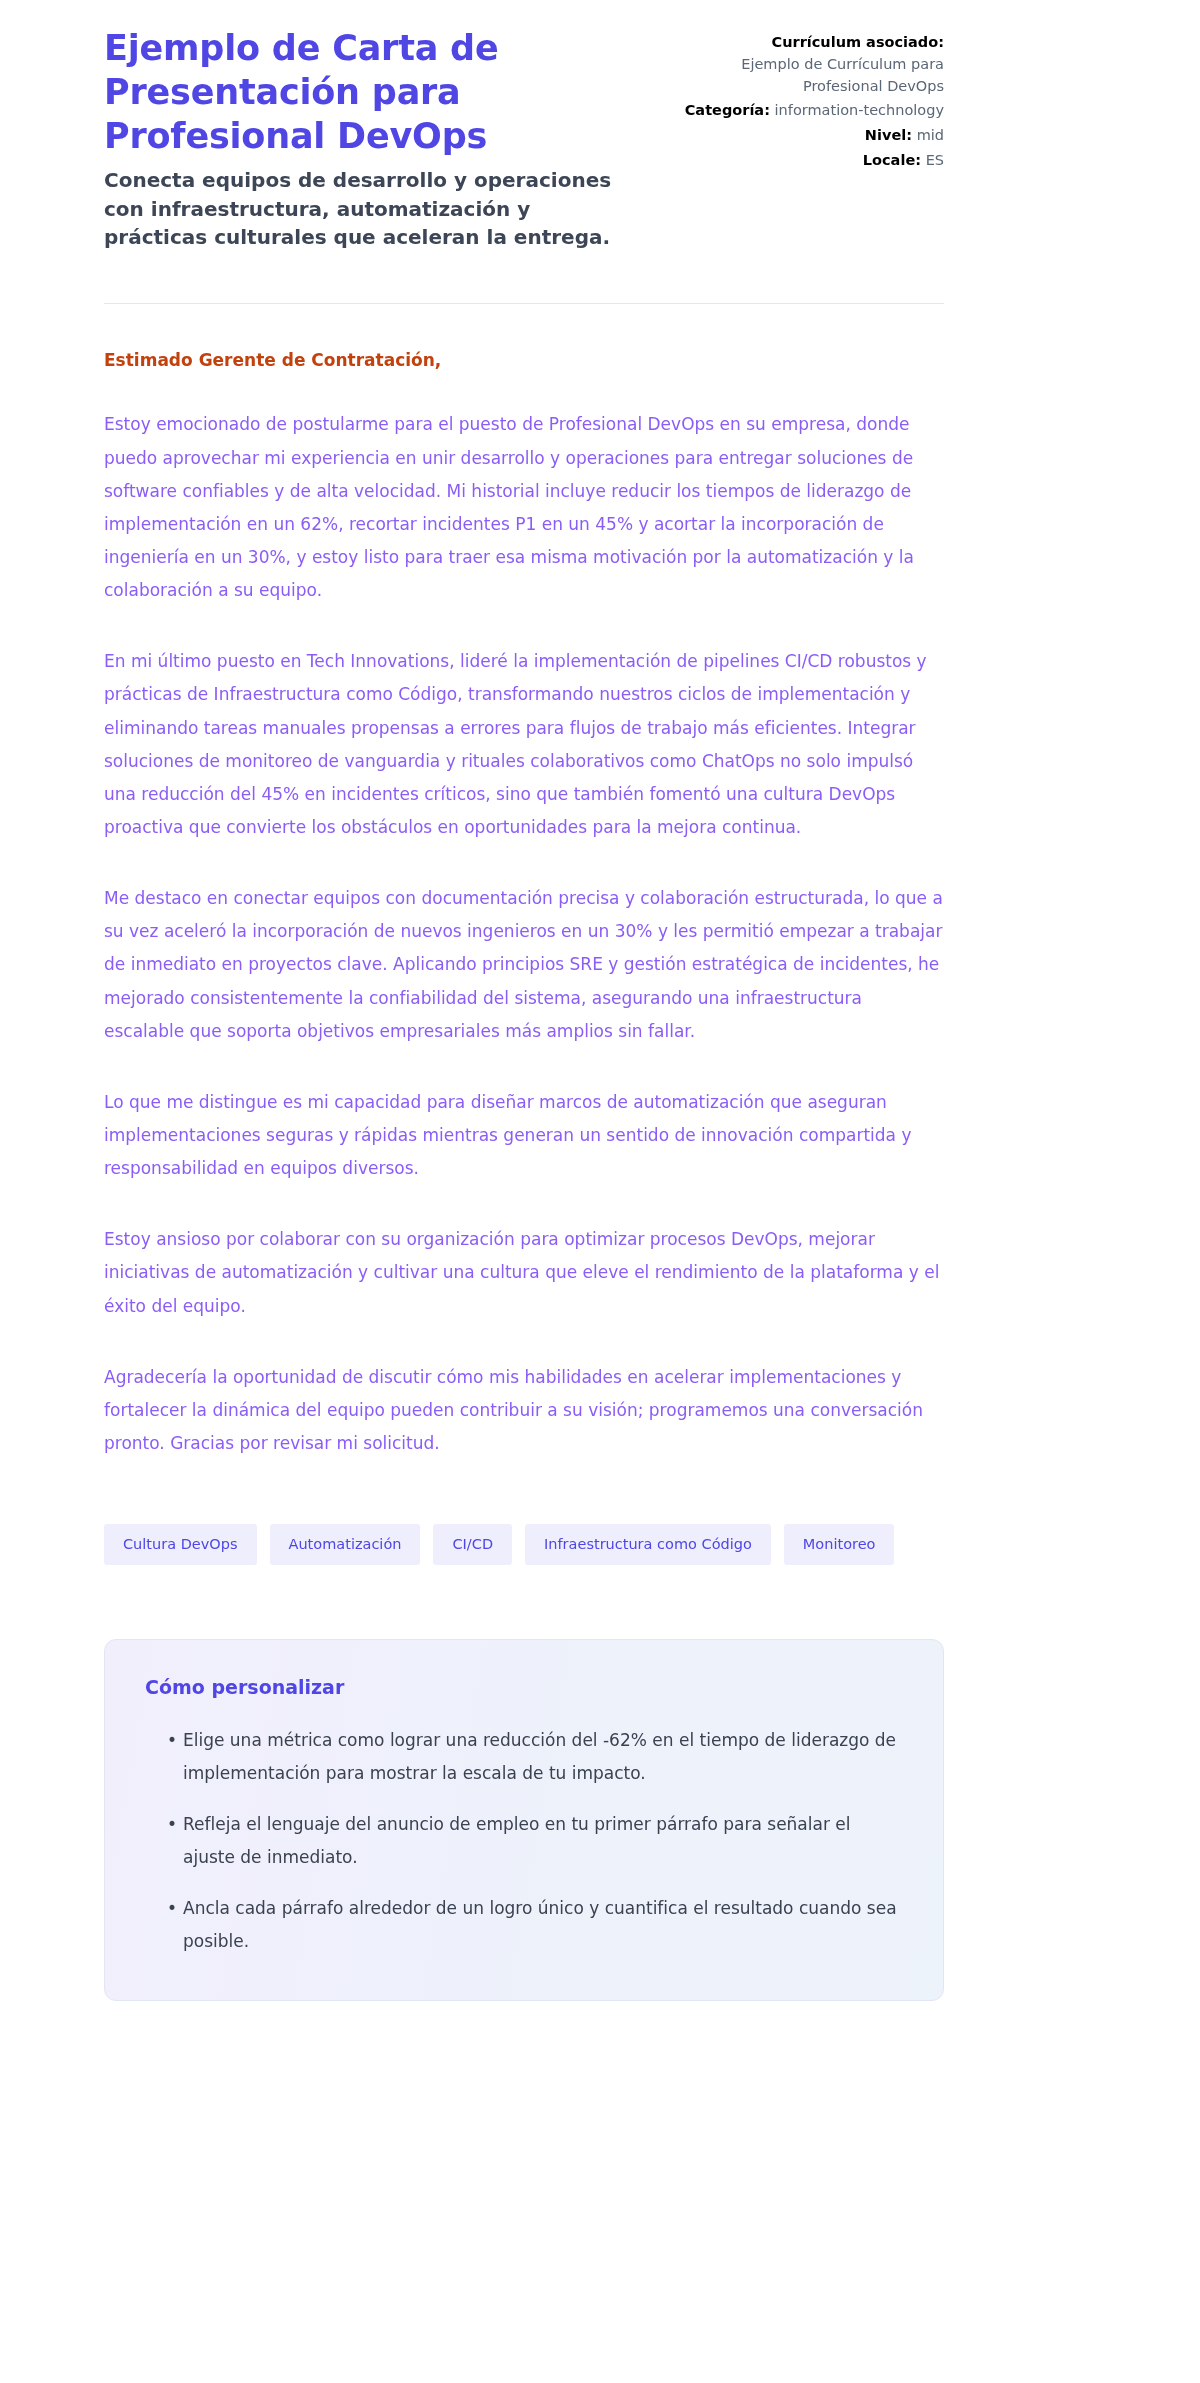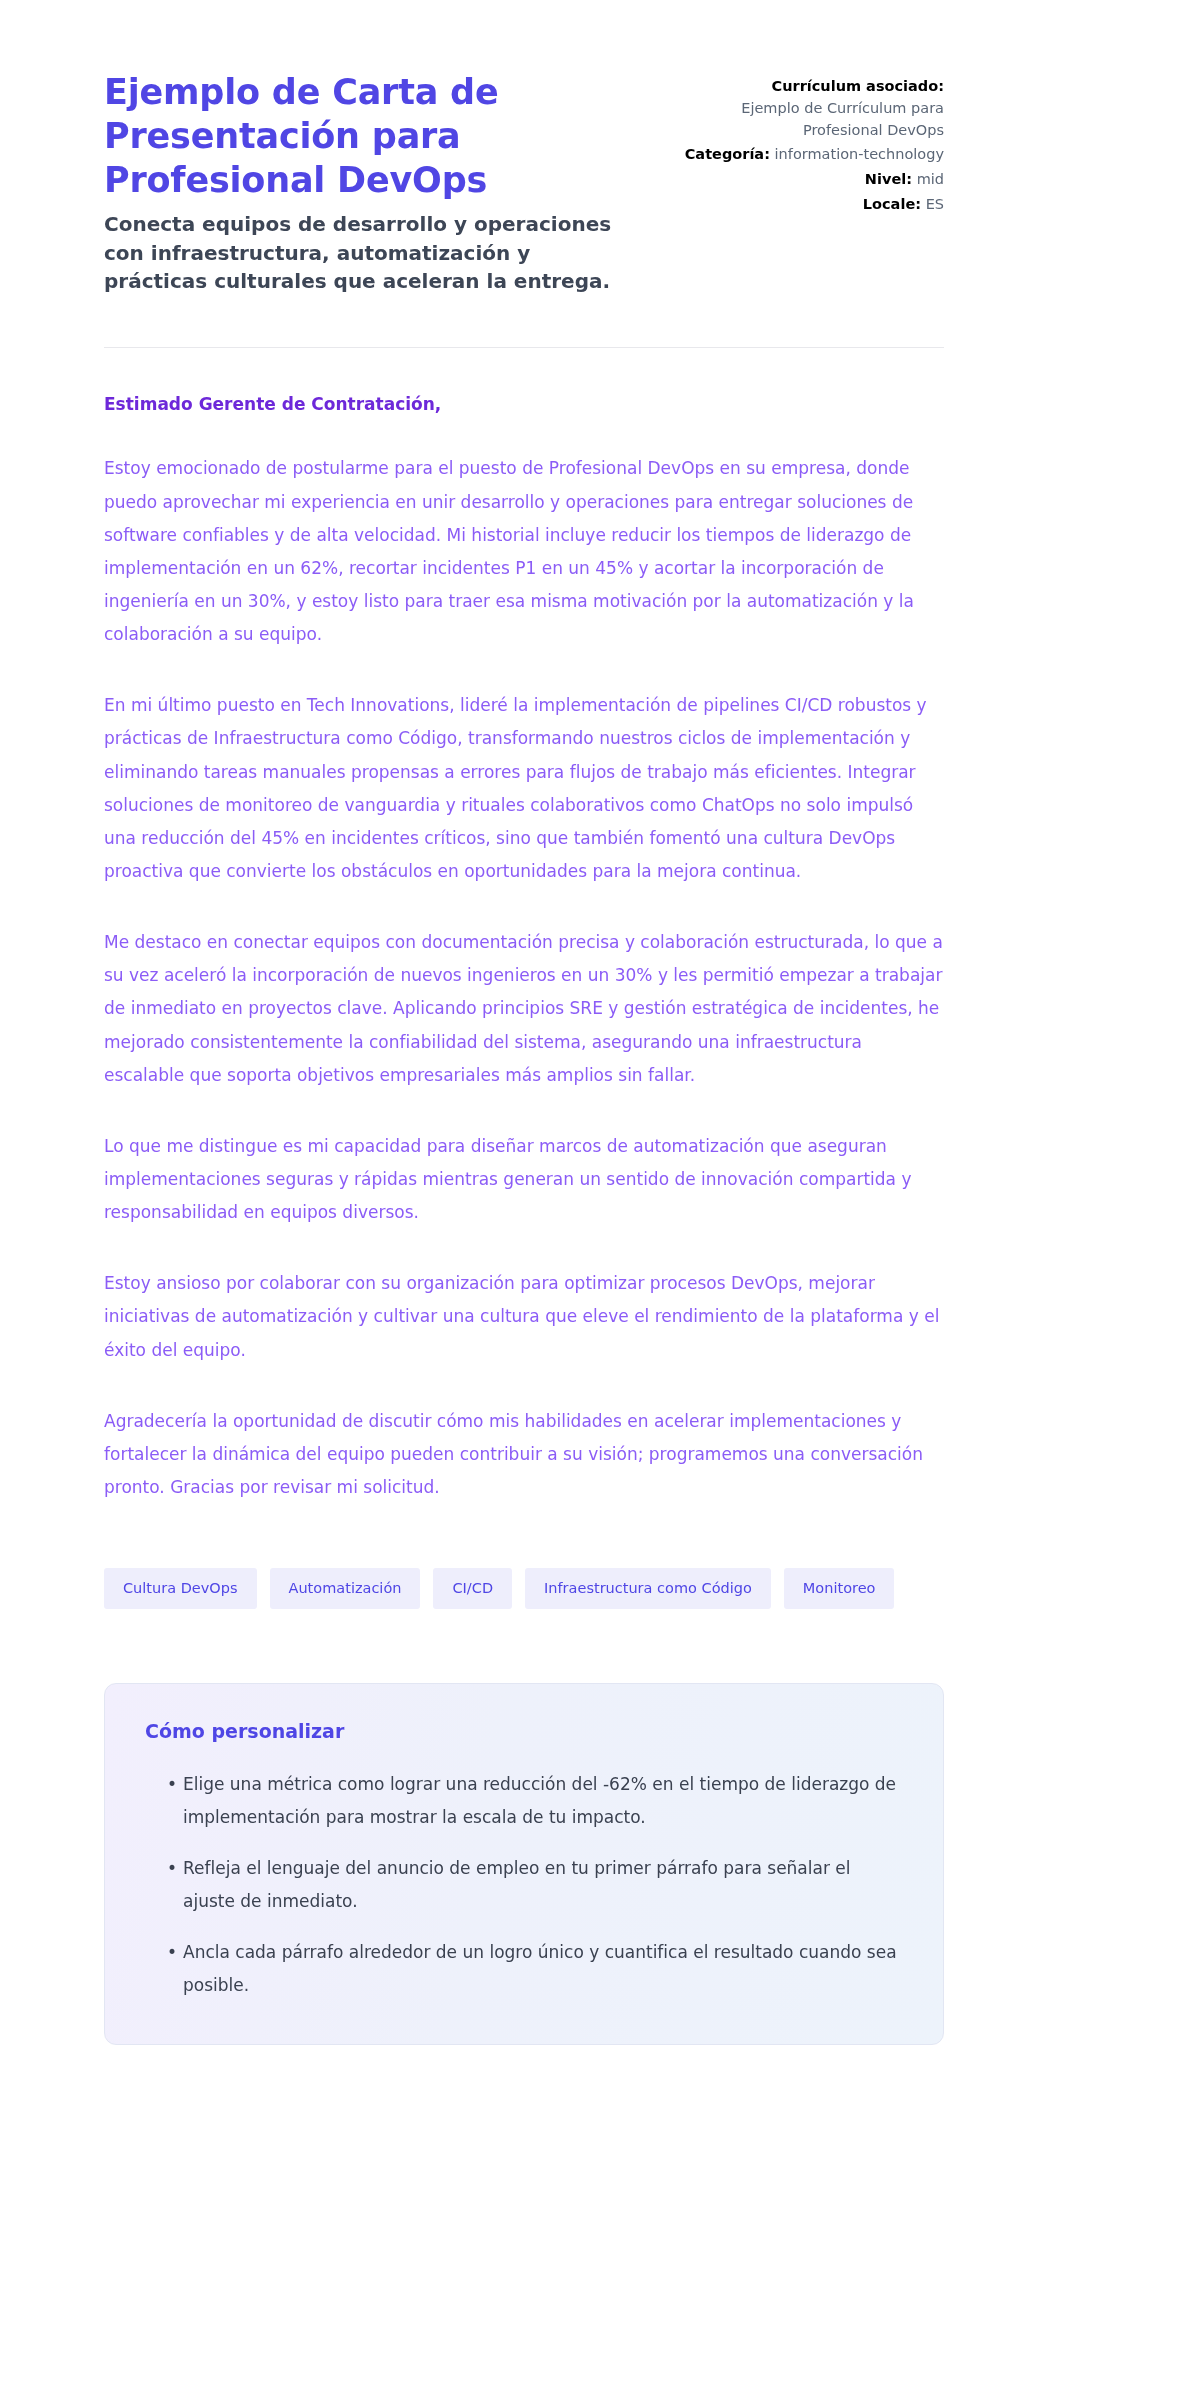--- a/index.html
+++ b/index.html
@@ -12,21 +12,21 @@
   body {
     width: 1200px;
     min-height: 2383px;
     font-family: "DejaVu Sans", "Liberation Sans", sans-serif;
     color: #2e3440;
     -webkit-font-smoothing: antialiased;
   }
 
   .page {
     width: 1048px;
-    padding: 70px 104px 60px 104px;
+    padding: 26px 104px 60px 104px;
   }
 
   
   .header {
     display: flex;
     align-items: flex-start;
     justify-content: space-between;
     gap: 40px;
   }
   .header-left {
@@ -70,21 +70,21 @@
     background: #e8e8ec;
     border: 0;
     margin: 52px 0 0 0;
   }
 
   
   .salutation {
     margin: 46px 0 0 0;
     font-size: 17px;
     font-weight: 700;
-    color: #6d28d9;
+    color: #c2410c;
   }
   .letter p.body-para {
     margin: 38px 0 0 0;
     font-size: 17px;
     line-height: 1.95;
     color: #8b5cf6;
     max-width: 1000px;
   }
 
   

